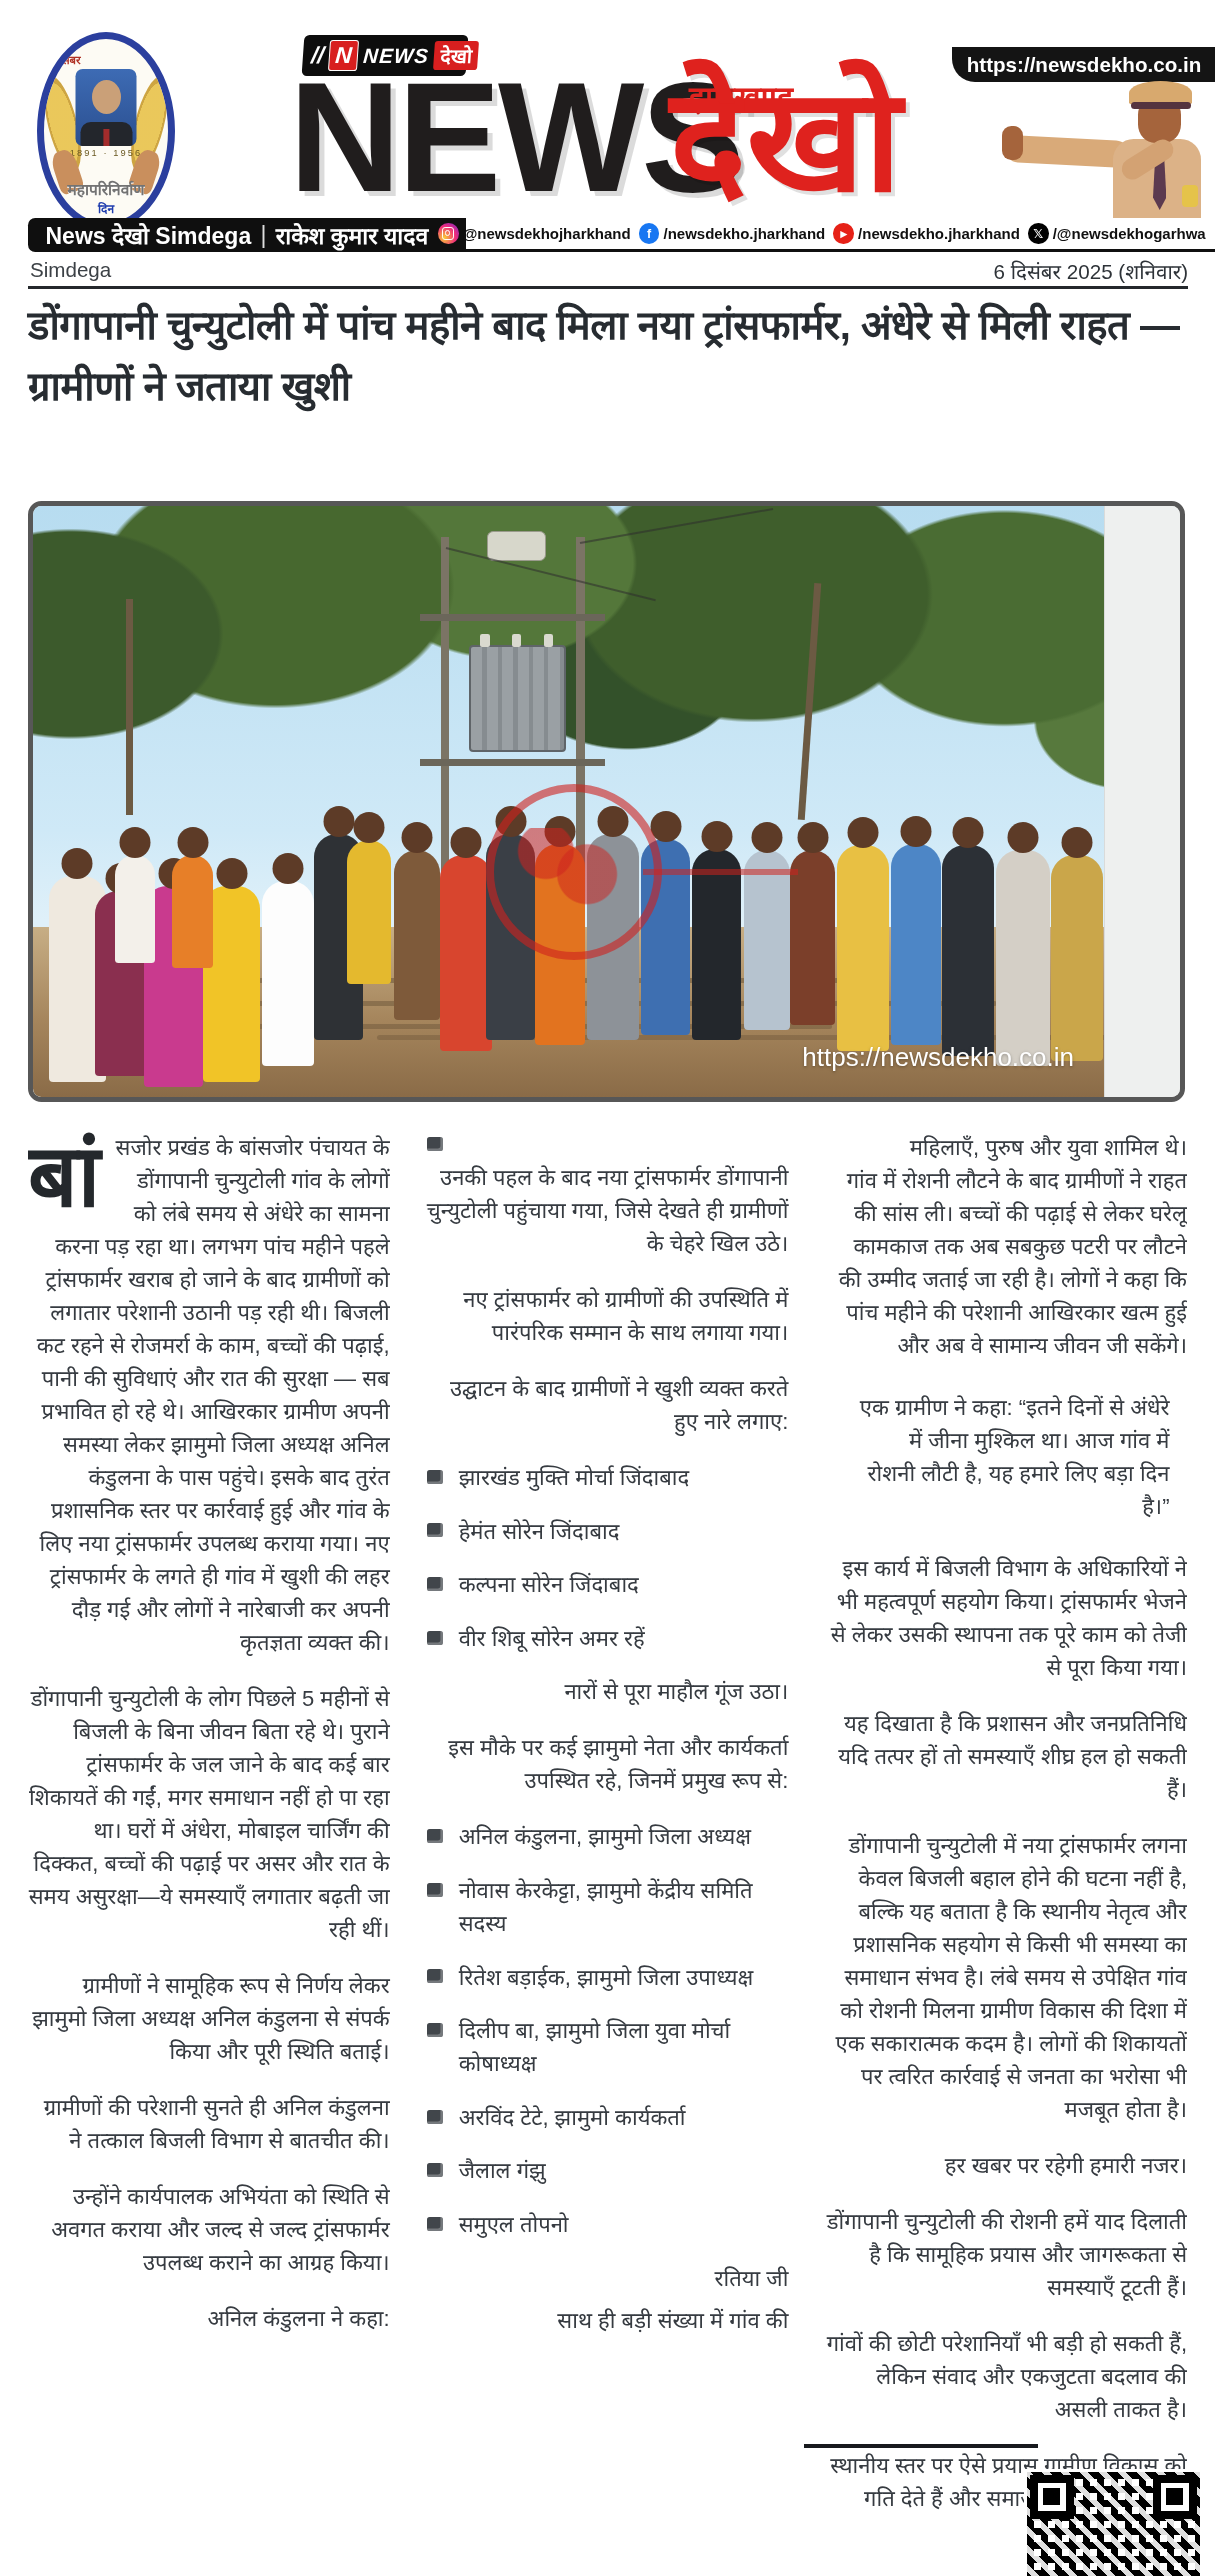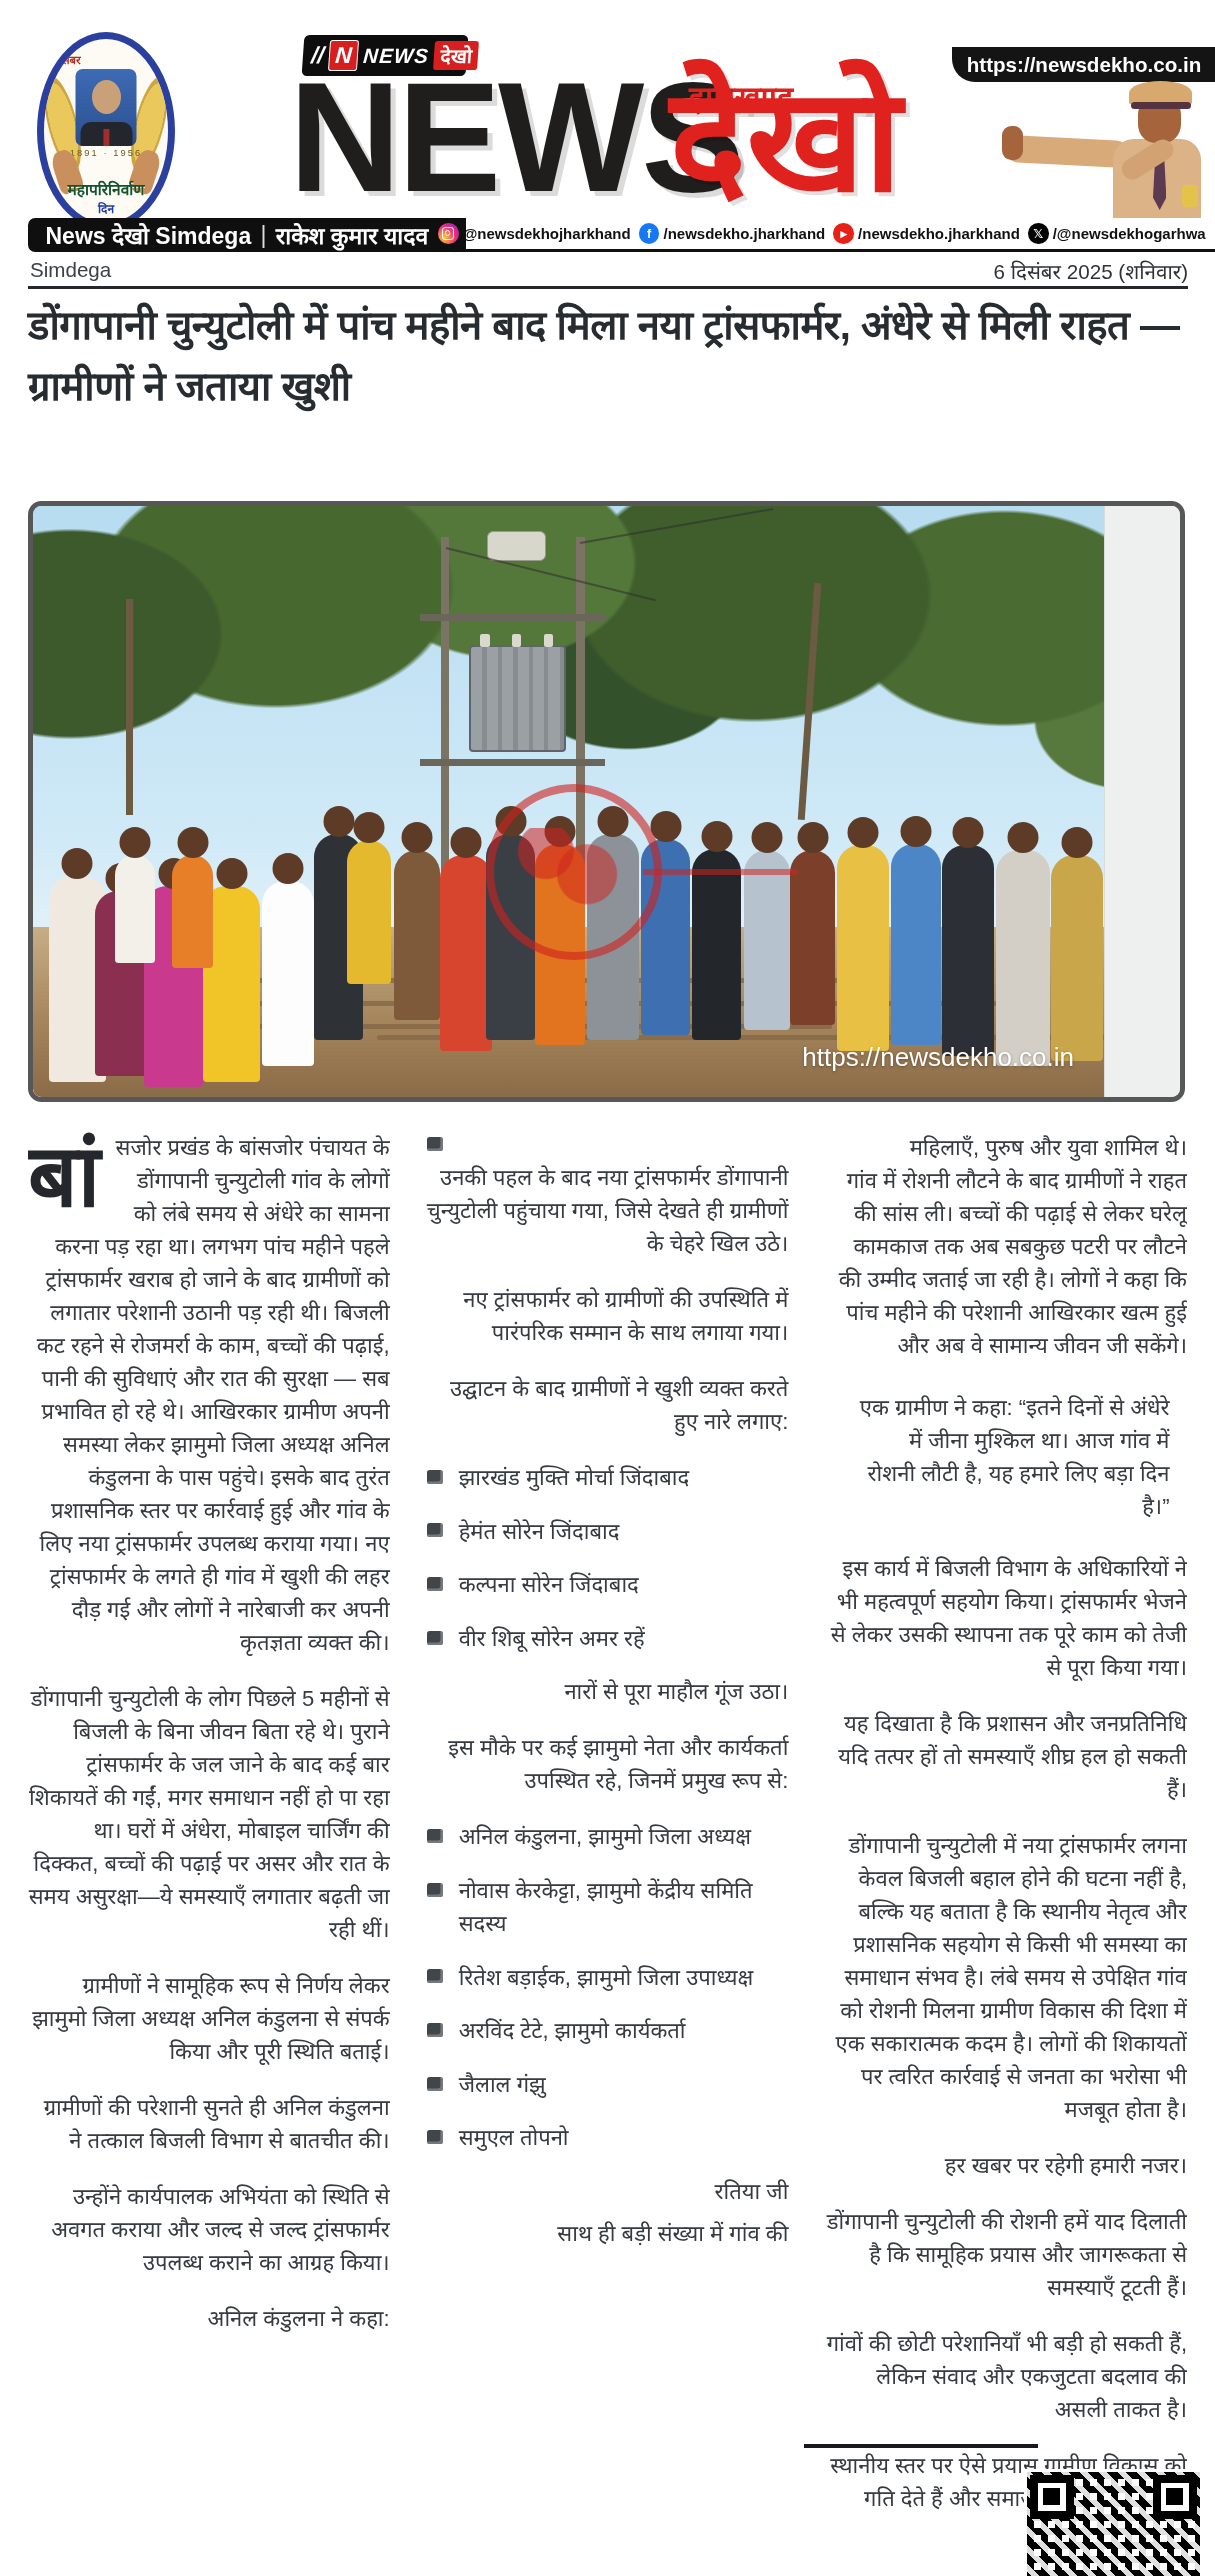--- a/index.html
+++ b/index.html
@@ -16,21 +16,21 @@
   .badge-wreath-l{left:4.1px;transform:rotate(-14deg);}
   .badge-wreath-r{right:4.1px;transform:rotate(14deg);}
   .badge-portrait{position:absolute;left:50%;top:30px;transform:translateX(-50%);width:61px;height:77px;border-radius:7.2px;background:linear-gradient(#3d6bb4,#2b4f90);overflow:hidden;}
   .badge-face{position:absolute;left:50%;top:11.3px;transform:translateX(-50%);width:29px;height:34px;border-radius:50%;background:#caa078;}
   .badge-suit{position:absolute;left:50%;bottom:-3.1px;transform:translateX(-50%);width:52px;height:27px;border-radius:10.3px 10.3px 0 0;background:#23262c;}
   .badge-tie{position:absolute;left:50%;bottom:0;transform:translateX(-50%);width:6.2px;height:17.5px;background:#a32c2c;}
   .badge-years{position:absolute;top:109px;width:100%;text-align:center;font-size:9.3px;color:#6b5a23;letter-spacing:2.1px;}
   .badge-hands-l,.badge-hands-r{position:absolute;bottom:30px;width:24px;height:43px;border-radius:40% 40% 20% 20%;background:#c98f5d;}
   .badge-hands-l{left:11.3px;transform:rotate(-18deg);}
   .badge-hands-r{right:11.3px;transform:rotate(18deg);}
-  .badge-title{position:absolute;bottom:23px;width:100%;text-align:center;font-size:15.5px;font-weight:bold;color:#14532d;text-shadow:0 0.5px 0 #fff;}
+  .badge-title{position:absolute;bottom:23px;width:100%;text-align:center;font-size:15.5px;font-weight:bold;color:#737373;text-shadow:0 0.5px 0 #fff;}
   .badge-sub{position:absolute;bottom:6.2px;width:100%;text-align:center;font-size:12px;font-weight:bold;color:#1f3dae;}
 
   
   .brand-small{position:absolute;left:303px;top:35px;width:164px;height:41px;background:#0d0d0d;border-radius:5.2px;display:flex;align-items:center;gap:5.2px;padding:0 8.2px;box-sizing:border-box;transform:skewX(-4deg);}
   .brand-small .slashes{color:#fff;font-weight:bold;font-size:23px;font-style:italic;}
   .brand-small .nbox{background:#d81f1f;color:#fff;font-weight:900;font-size:23px;padding:1px 5.2px;border-radius:3.1px;border:1.5px solid #fff;font-style:italic;}
   .brand-small .nws{color:#fff;font-weight:900;font-size:20.6px;font-style:italic;letter-spacing:1px;}
   .brand-small .dbox{background:#d81f1f;color:#fff;font-weight:bold;font-size:19.6px;padding:1px 6.2px;border-radius:3.1px;}
 
   .brand-news{position:absolute;left:289px;top:60px;font-size:155px;line-height:155px;font-weight:900;color:#201d1d;letter-spacing:-3.1px;text-shadow:5.2px 5.2px 0 rgba(0,0,0,.14);}
@@ -314,20 +314,24 @@
       <div class="li">
           <span class="sqm"></span>
           <span>नोवास केरकेट्टा, झामुमो केंद्रीय समिति सदस्य</span>
         </div>
       <div class="li">
           <span class="sqm"></span>
           <span>रितेश बड़ाईक, झामुमो जिला उपाध्यक्ष</span>
         </div>
       <div class="li">
           <span class="sqm"></span>
+          <span>दिलीप बा, झामुमो जिला युवा मोर्चा कोषाध्यक्ष</span>
+        </div>
+      <div class="li">
+          <span class="sqm"></span>
           <span>अरविंद टेटे, झामुमो कार्यकर्ता</span>
         </div>
       <div class="li">
           <span class="sqm"></span>
           <span>जैलाल गंझु</span>
         </div>
       <div class="li">
           <span class="sqm"></span>
           <span>समुएल तोपनो</span>
         </div>

